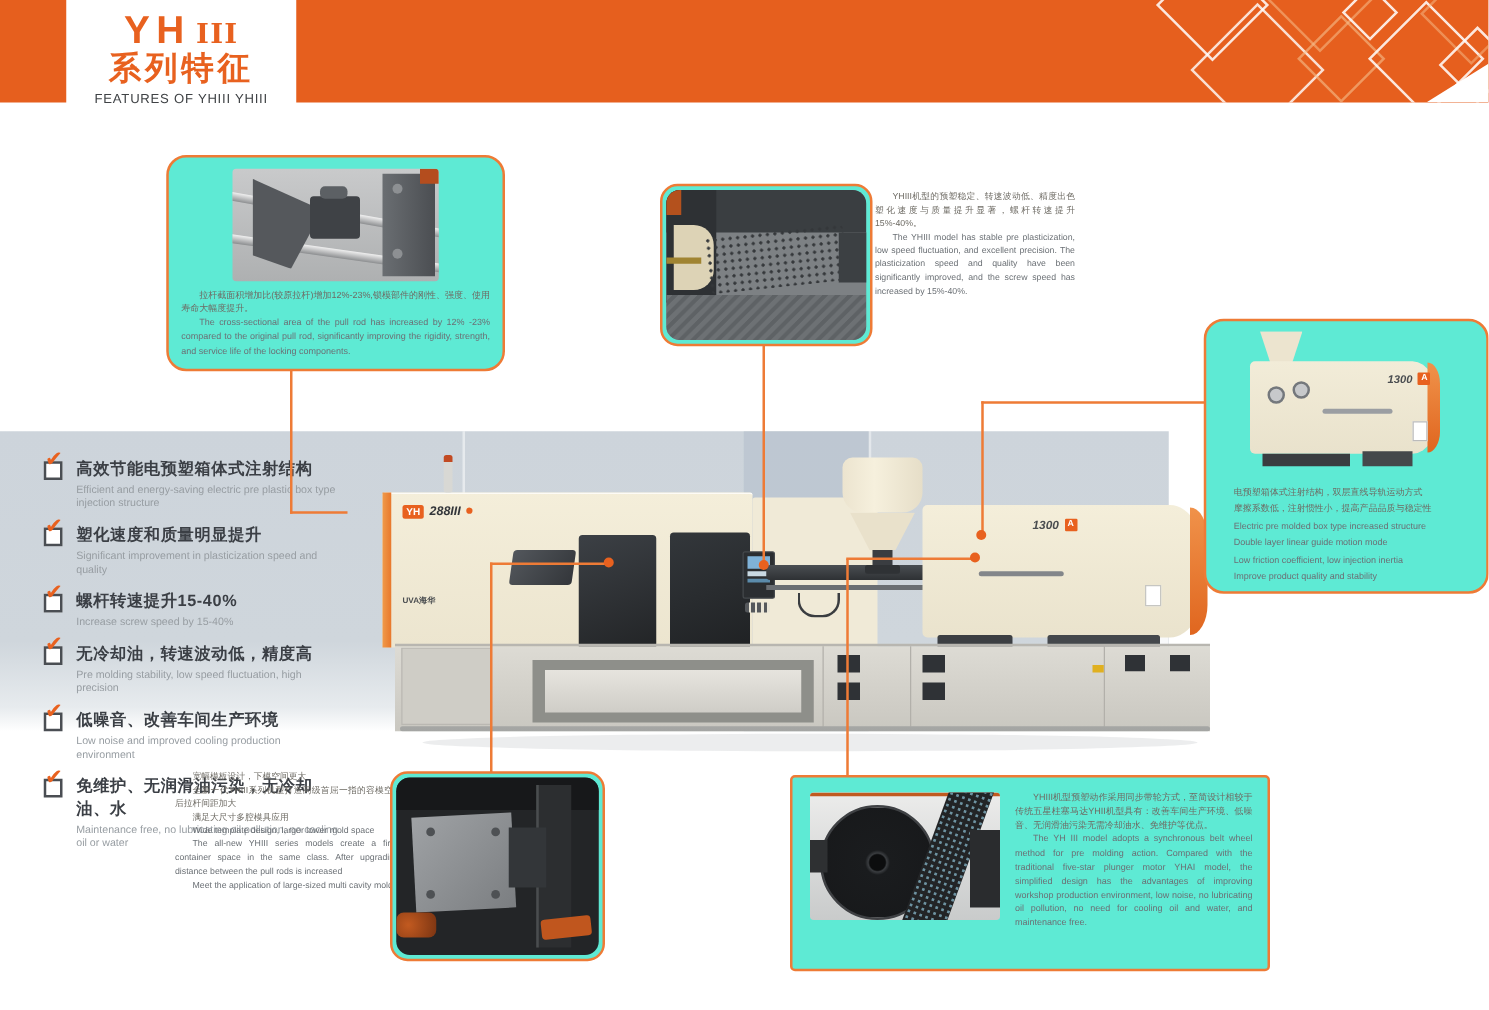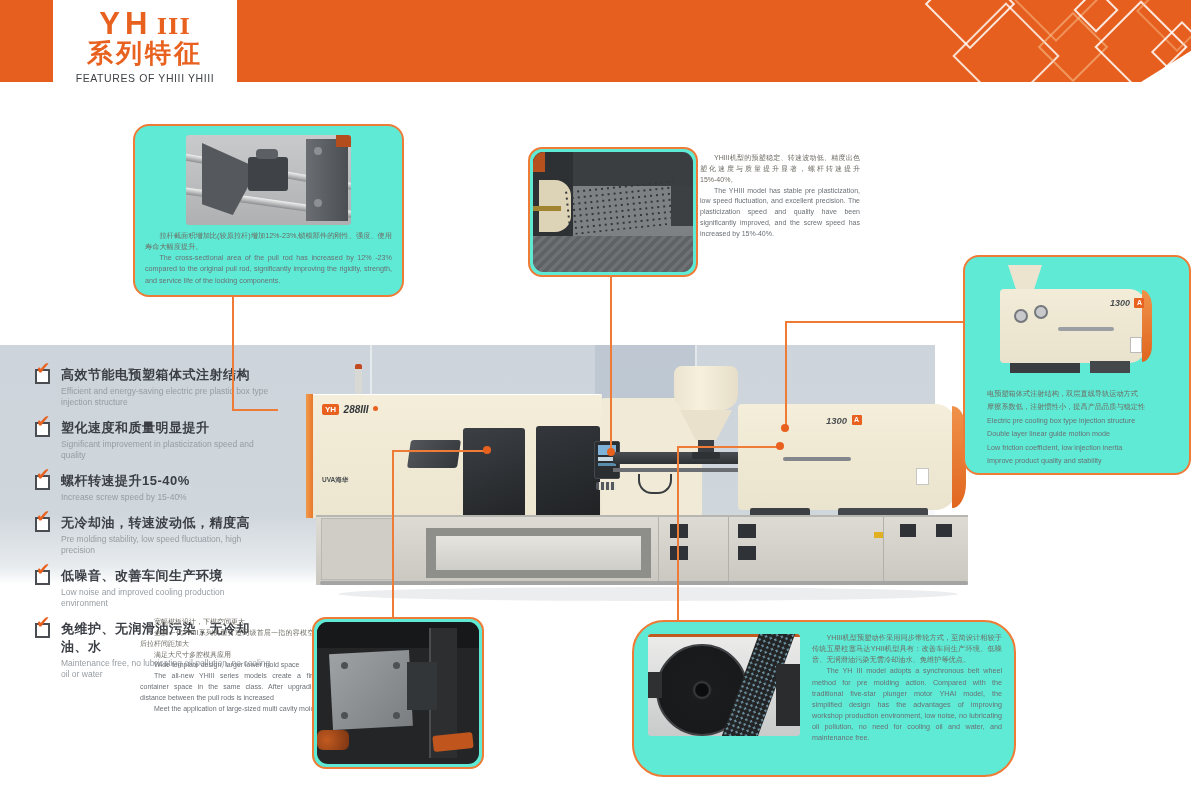--- a/index.html
+++ b/index.html
@@ -234,21 +234,21 @@
         <div style="position:absolute;left:34px;top:16px;width:10px;height:10px;border:2px solid #74787c;border-radius:50%;background:#c7c9cb;"></div>
         <div style="position:absolute;left:58px;top:38px;width:56px;height:4px;background:#9b9ea2;border-radius:2px;"></div>
         <div style="position:absolute;left:130px;top:48px;width:10px;height:14px;background:#fff;border:1px solid #bbb;"></div>
       </div>
       <div style="position:absolute;left:30px;top:98px;width:70px;height:10px;background:#3a3d40;"></div>
       <div style="position:absolute;left:110px;top:96px;width:40px;height:12px;background:#45484b;"></div>
     </div>
     <div class="lines6" style="position:absolute;left:22px;top:130px;width:185px;font-size:7.2px;line-height:13.4px;color:#6b7075;">
       <div class="cn" style="color:#6e6b64;">电预塑箱体式注射结构，双层直线导轨运动方式</div>
       <div class="cn" style="color:#6e6b64;">摩擦系数低，注射惯性小，提高产品品质与稳定性</div>
-      <div>Electric pre cooling box type injection structure</div>
+      <div>Electric pre molded box type increased structure</div>
       <div>Double layer linear guide motion mode</div>
       <div>Low friction coefficient, low injection inertia</div>
       <div>Improve product quality and stability</div>
     </div>
   </div>
 
   <div class="ctx" style="position:absolute;left:140px;top:617px;width:196px;font-size:7px;z-index:5;">
     <p class="cn">宽幅模板设计，下模空间更大</p>
     <p class="cn">全新一代YHIII系列机型打造同级首屈一指的容模空间升级后拉杆间距加大</p>
     <p class="cn">满足大尺寸多腔模具应用</p>
@@ -265,21 +265,21 @@
       <div style="position:absolute;left:76px;top:40px;width:7px;height:7px;border-radius:50%;background:#4e5154;"></div>
       <div style="position:absolute;left:24px;top:90px;width:7px;height:7px;border-radius:50%;background:#4e5154;"></div>
       <div style="position:absolute;left:76px;top:90px;width:7px;height:7px;border-radius:50%;background:#4e5154;"></div>
       <div style="position:absolute;left:112px;top:6px;width:26px;height:130px;background:#2c2e30;border-left:2px solid #4a4d4f;"></div>
       <div style="position:absolute;left:90px;top:40px;width:30px;height:48px;background:#333639;"></div>
       <div style="position:absolute;left:0;top:108px;width:32px;height:20px;background:radial-gradient(circle at 30% 50%,#c25a20,#7a3412);border-radius:6px;"></div>
       <div style="position:absolute;left:116px;top:112px;width:40px;height:16px;background:#c0561e;border-radius:3px;transform:rotate(-6deg);"></div>
     </div>
   </div>
 
-  <div class="cobox" style="left:632px;top:620px;width:380px;height:153px;border-radius:32px;">
+  <div class="cobox" style="left:632px;top:620px;width:380px;height:153px;border-radius:4px;">
     <div style="position:absolute;left:14px;top:12px;width:152px;height:102px;border-radius:3px;overflow:hidden;background:linear-gradient(180deg,#ececeb,#c9cbcb);">
       <div style="position:absolute;left:0;top:0;width:152px;height:3px;background:#c05a20;"></div>
       <div style="position:absolute;left:8px;top:10px;width:88px;height:88px;border-radius:50%;background:radial-gradient(circle,#0c0d0e 10%,#3a3d40 12%,#1a1c1e 16%,#17181a 100%);border:2px solid #3f4144;"></div>
       <div style="position:absolute;left:92px;top:-10px;width:34px;height:130px;background:#222426;transform:rotate(20deg);background-image:radial-gradient(circle,#6e93a2 1px,transparent 1.3px);background-size:5px 5px;"></div>
       <div style="position:absolute;left:128px;top:30px;width:24px;height:62px;background:#2a2c2e;"></div>
       <div style="position:absolute;left:0;top:38px;width:14px;height:26px;background:#2e3032;"></div>
     </div>
     <div class="ctx" style="position:absolute;left:178px;top:10px;width:190px;">
       <p class="cn">YHIII机型预塑动作采用同步带轮方式，至简设计相较于传统五星柱塞马达YHII机型具有：改善车间生产环境、低噪音、无润滑油污染无需冷却油水、免维护等优点。</p>
       <p>The YH III model adopts a synchronous belt wheel method for pre molding action. Compared with the traditional five-star plunger motor YHAI model, the simplified design has the advantages of improving workshop production environment, low noise, no lubricating oil pollution, no need for cooling oil and water, and maintenance free.</p>

